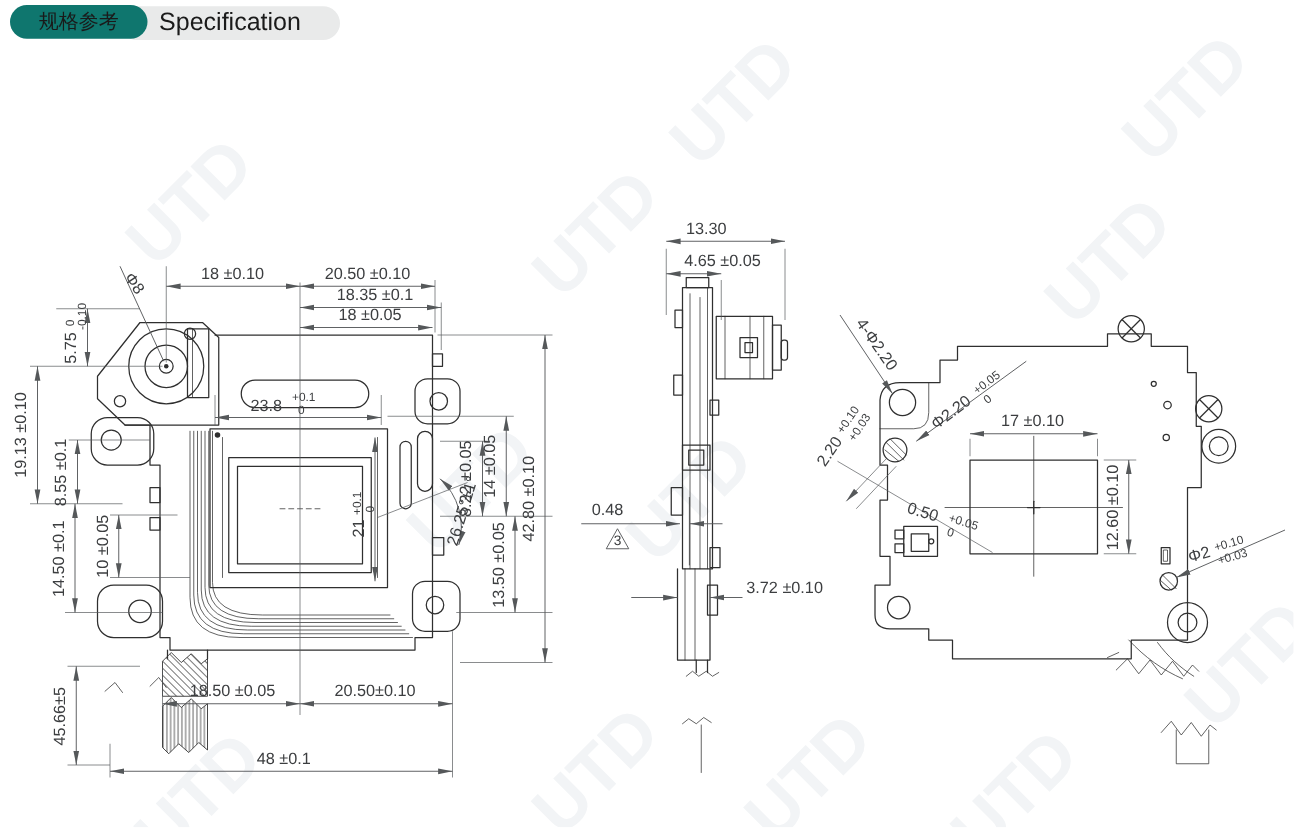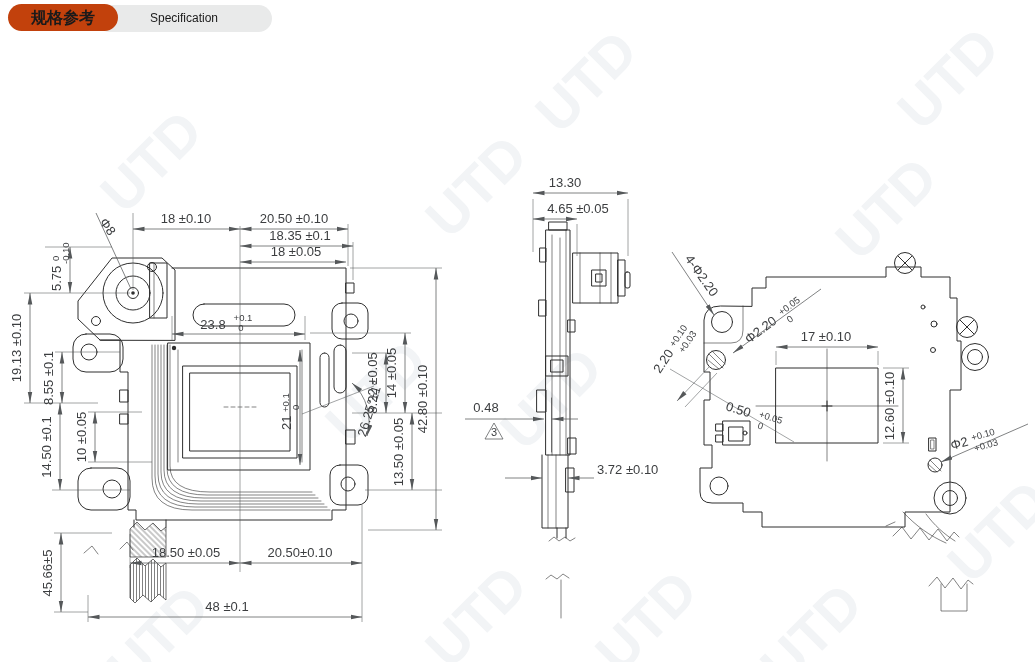--- a/index.html
+++ b/index.html
@@ -1,21 +1,21 @@
 <!DOCTYPE html>
 <html><head>
 <meta charset="utf-8">
 <style>
   html,body{margin:0;padding:0;background:#fff;}
   #stage{position:relative;width:1035px;height:662px;background:#fff;overflow:hidden;
          font-family:"Liberation Sans",sans-serif;}
   .pill{position:absolute;height:27px;line-height:27px;border-radius:14px;text-align:center;
-        font-size:12px;color:#1a1a1a;}
+        font-size:20px;color:#1a1a1a;}
   .pill-en{left:96px;top:5px;width:176px;background:#e9eaea;}
-  .pill-cn{left:8px;top:4px;width:110px;background:#c2410c;font-weight:bold;font-size:16px;}
+  .pill-cn{left:8px;top:4px;width:110px;background:#0f766e;font-weight:normal;font-size:16px;}
   svg{position:absolute;left:0;top:0;}
   .dl path,.dl rect,.dl circle,.dl line,.dl polyline{stroke:#2f2f2f;stroke-width:1;fill:none;
       stroke-linejoin:round;stroke-linecap:round;}
   .dl .fill{fill:#2f2f2f;stroke:none;}
   .thin{stroke-width:.6 !important;}
   .dim line,.dim path,.dim polyline{stroke:#55585a;stroke-width:.75;fill:none;}
   .dim .ext{stroke-width:.55;}
   svg text{font-family:"Liberation Sans",sans-serif;font-size:13px;fill:#3c3e40;}
   svg text.tol{font-size:9.5px;}
   svg text.datum{font-size:11px;}

